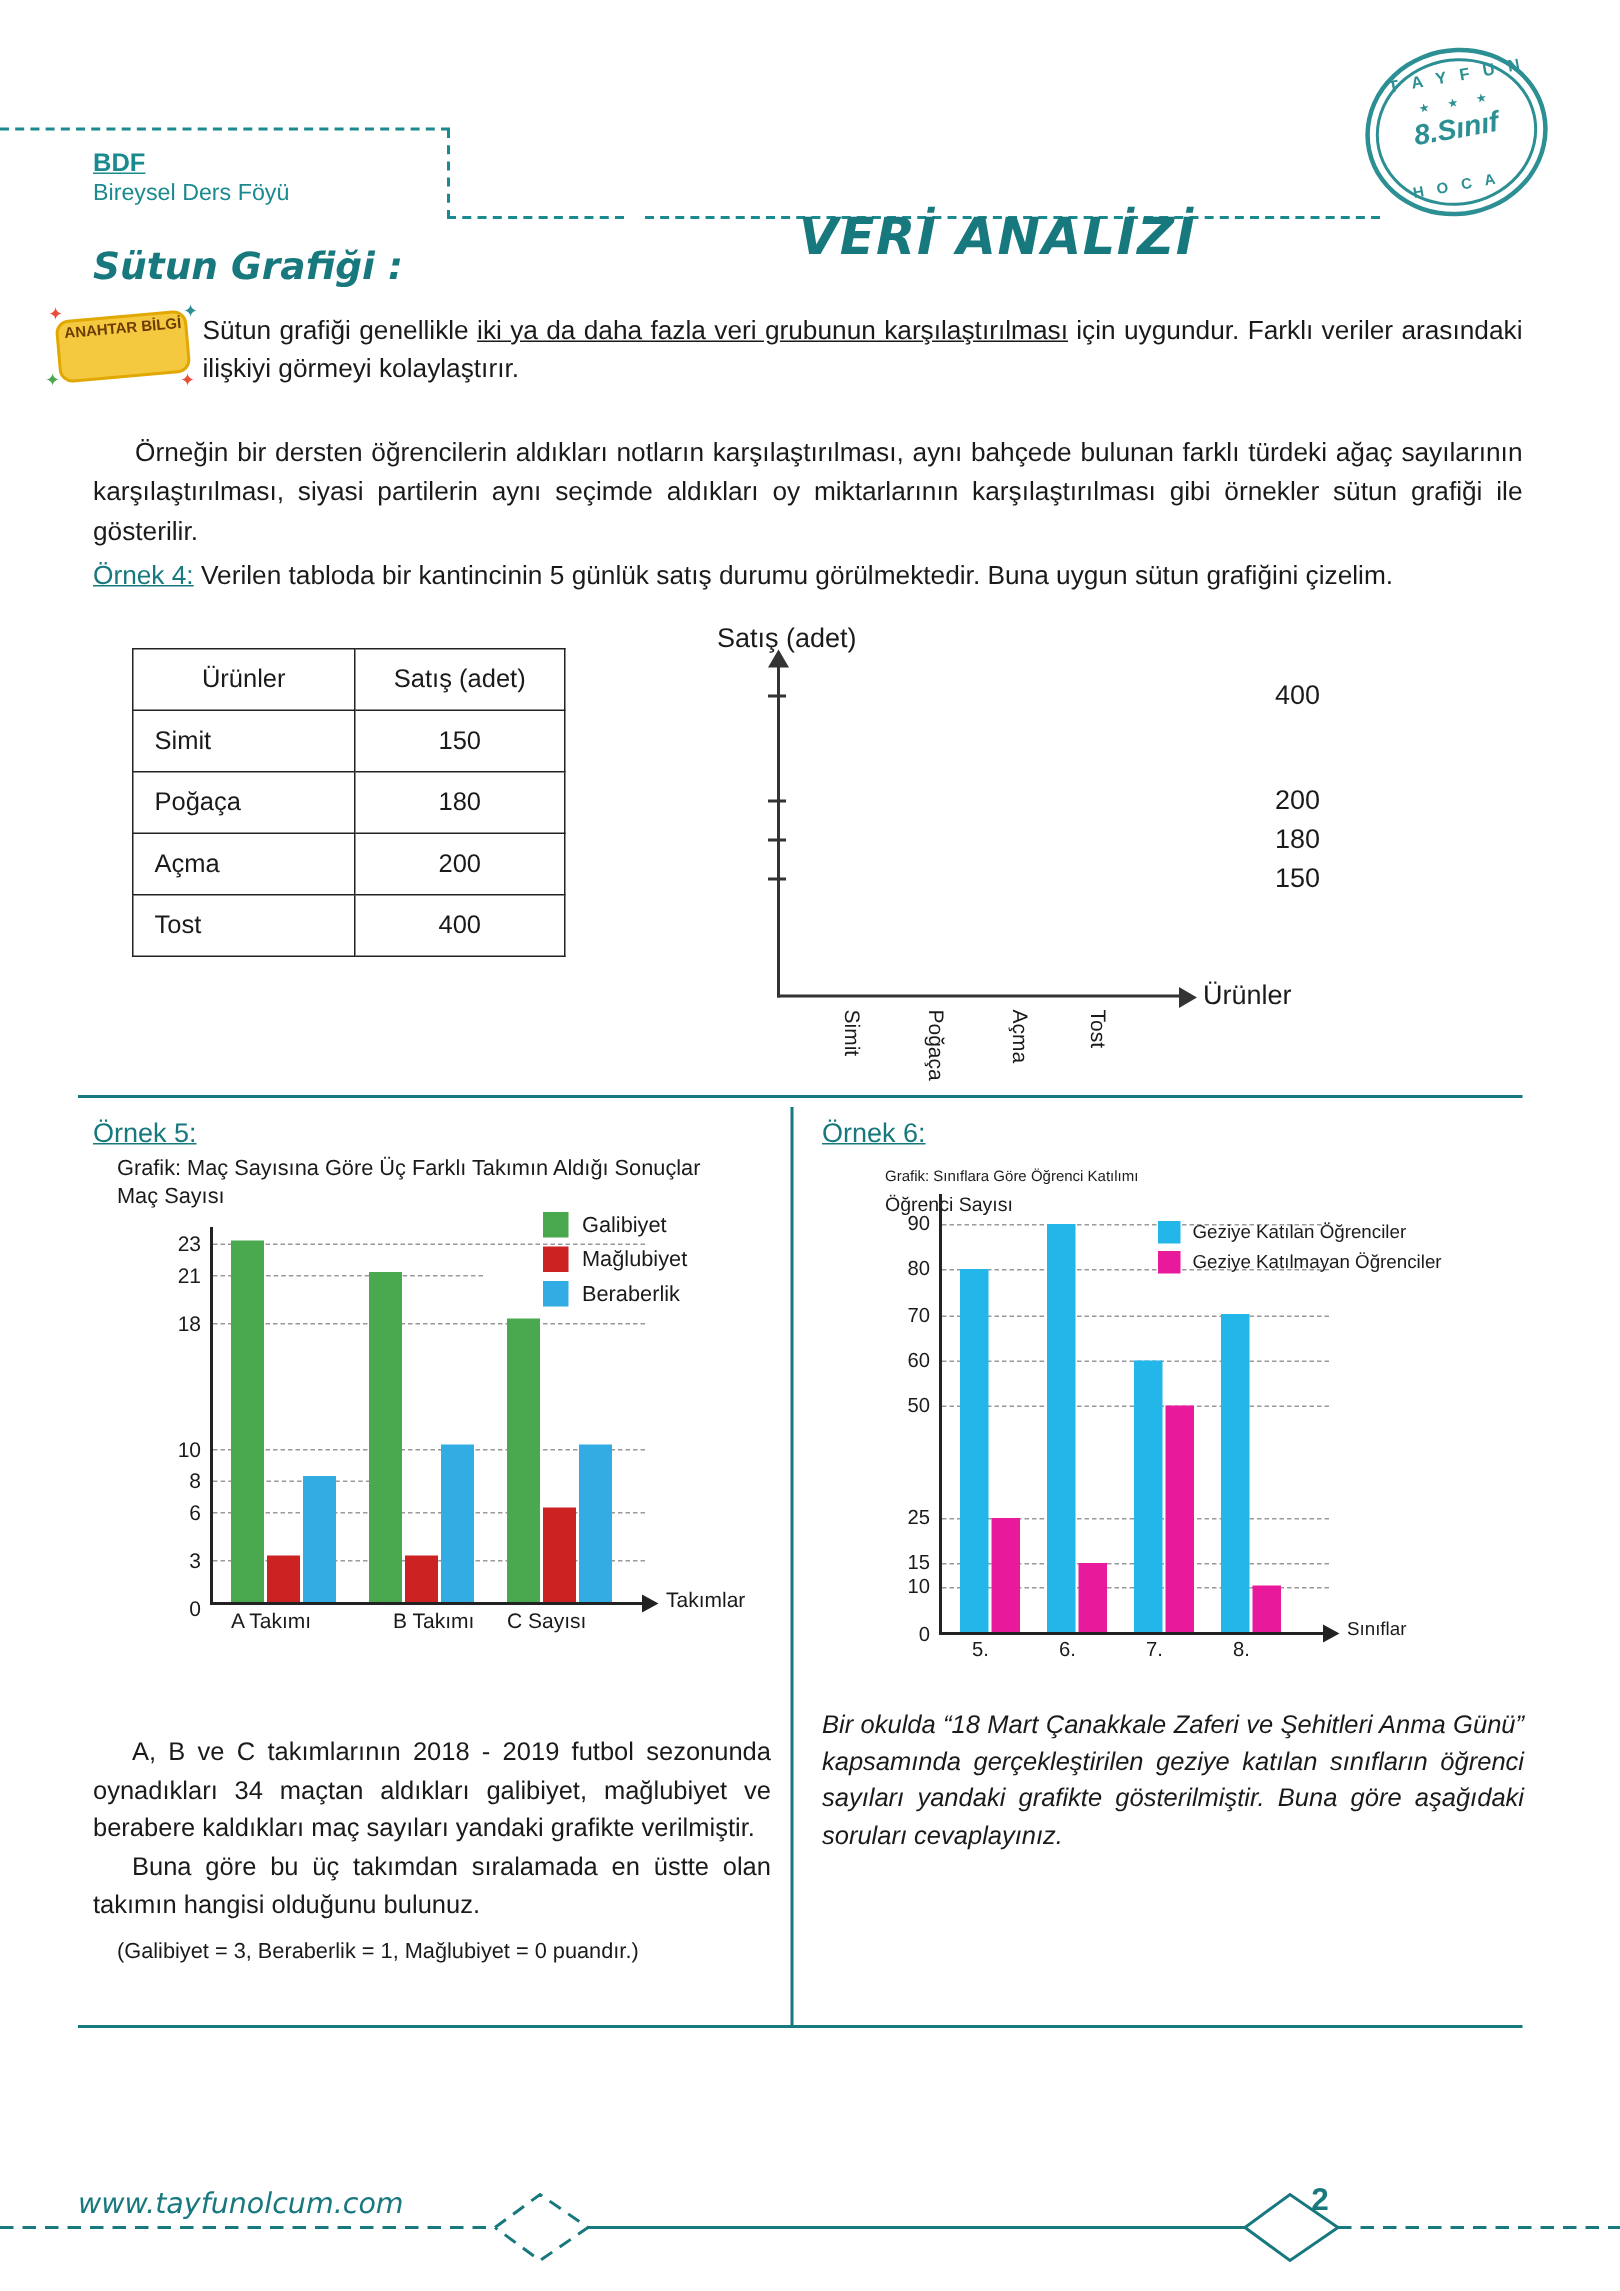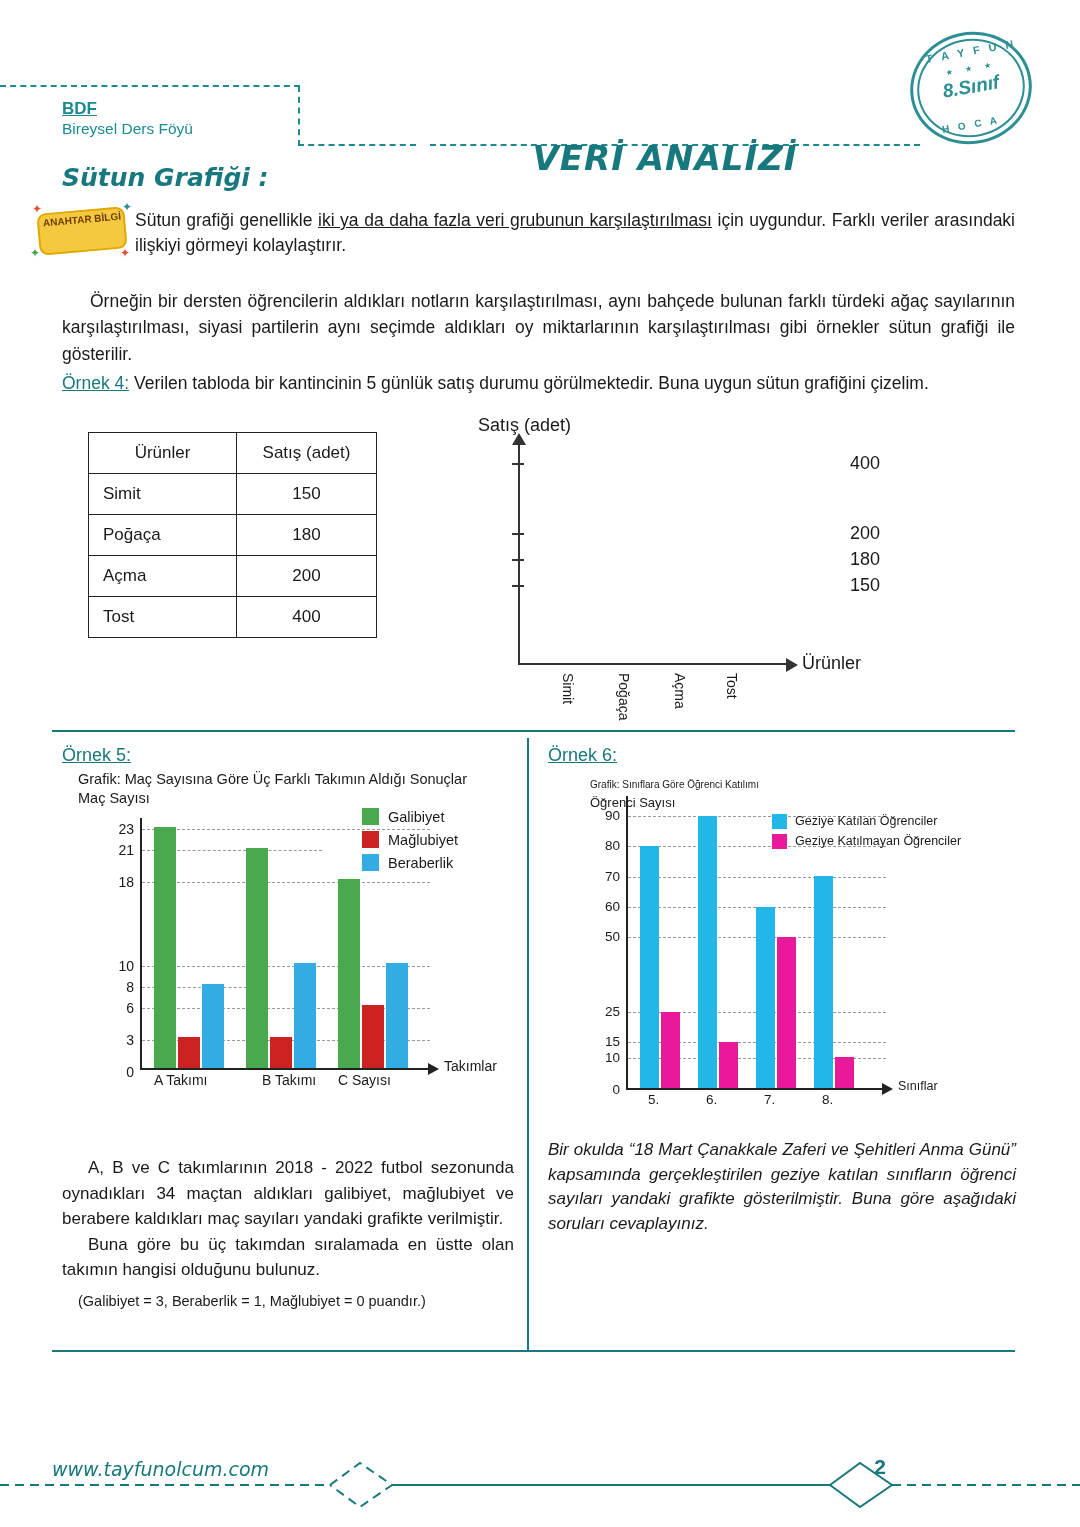--- a/index.html
+++ b/index.html
@@ -412,21 +412,21 @@
         <span class="lb">Mağlubiyet</span>
       </div>
       <div class="row">
         <span class="sw" style="background:#33ace3;"></span>
         <span class="lb">Beraberlik</span>
       </div>
     </div>
   </div>
 
   <div class="o5-text">
-    <span class="ind">A, B ve C takımlarının 2018 - 2022 futbol sezonunda oynadıkları 34 maçtan aldıkları galibiyet, mağlubiyet ve berabere kaldıkları maç sayıları yandaki grafikte verilmiştir.</span>
+    <span class="ind">A, B ve C takımlarının 2018 - 2019 futbol sezonunda oynadıkları 34 maçtan aldıkları galibiyet, mağlubiyet ve berabere kaldıkları maç sayıları yandaki grafikte verilmiştir.</span>
     <span class="ind">Buna göre bu üç takımdan sıralamada en üstte olan takımın hangisi olduğunu bulunuz.</span>
   </div>
   <div class="o5-note">(Galibiyet = 3, Beraberlik = 1, Mağlubiyet = 0 puandır.)</div>
 
   <div class="o6-title">Örnek 6:</div>
   <div class="o6-sub">Grafik: Sınıflara Göre Öğrenci Katılımı</div>
   <div class="o6-ylab">Öğrenci Sayısı</div>
 
   <div class="chart6">
 

